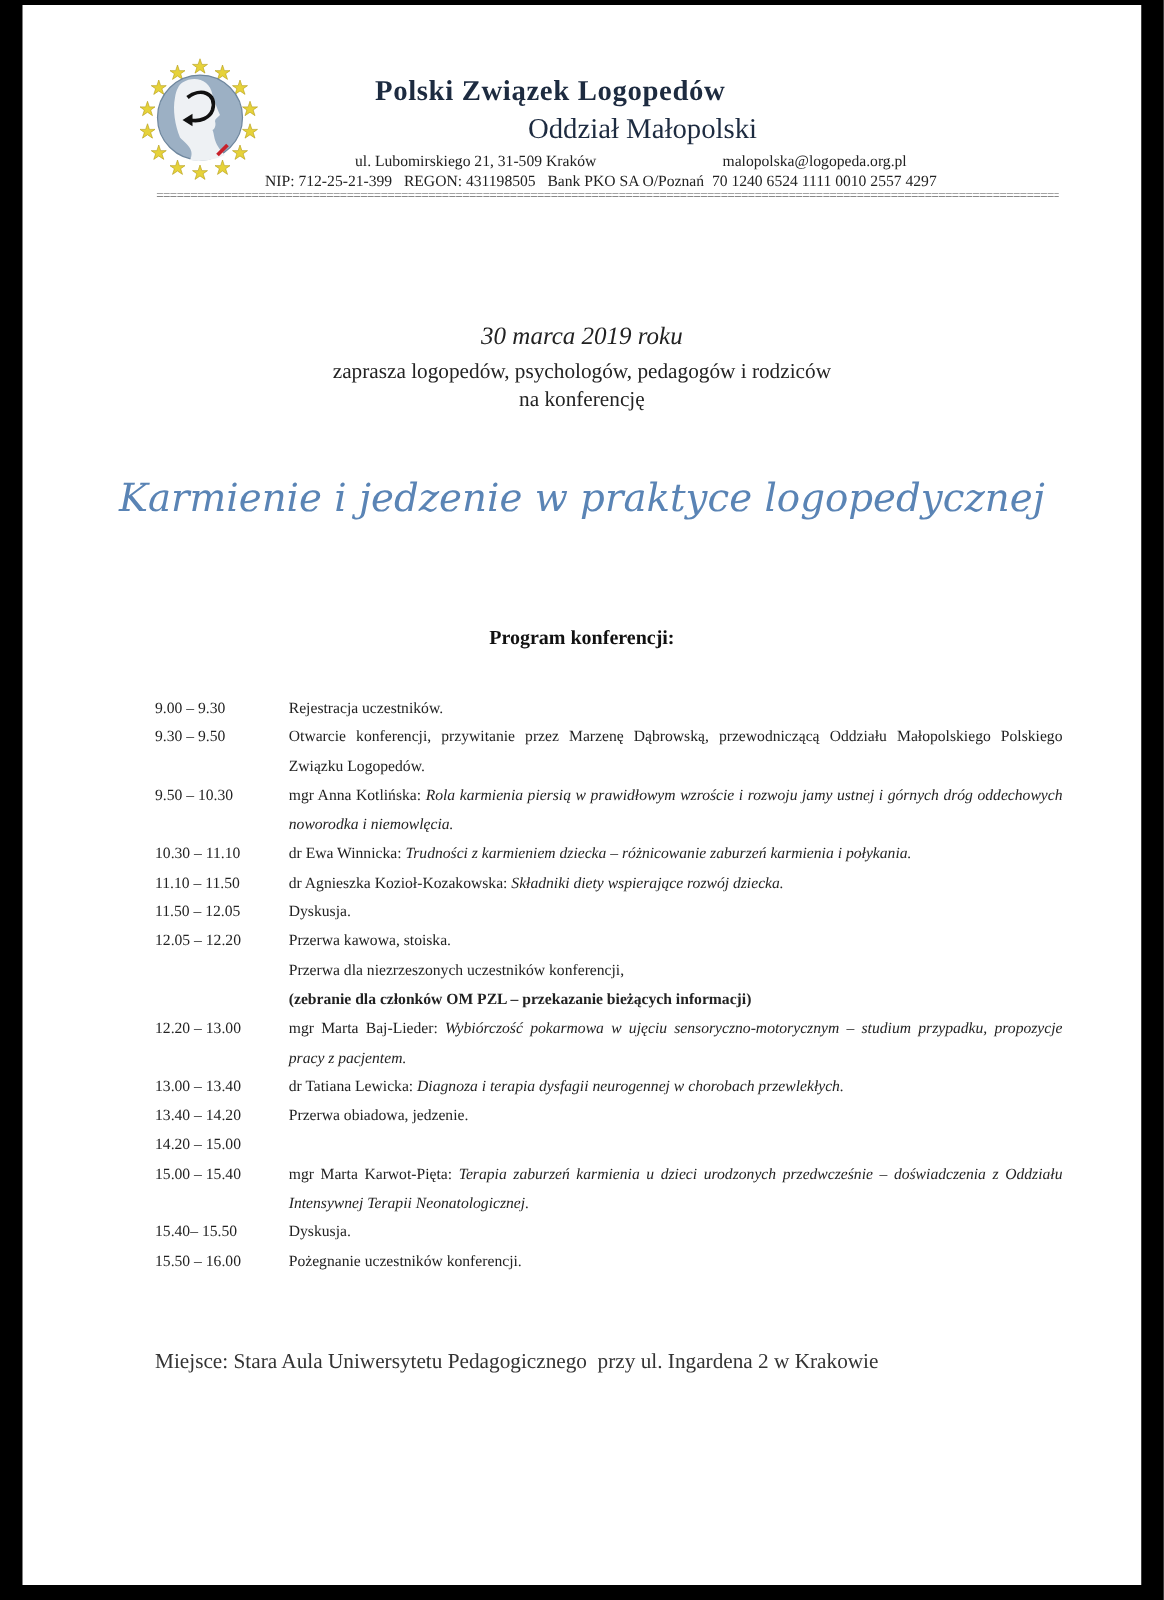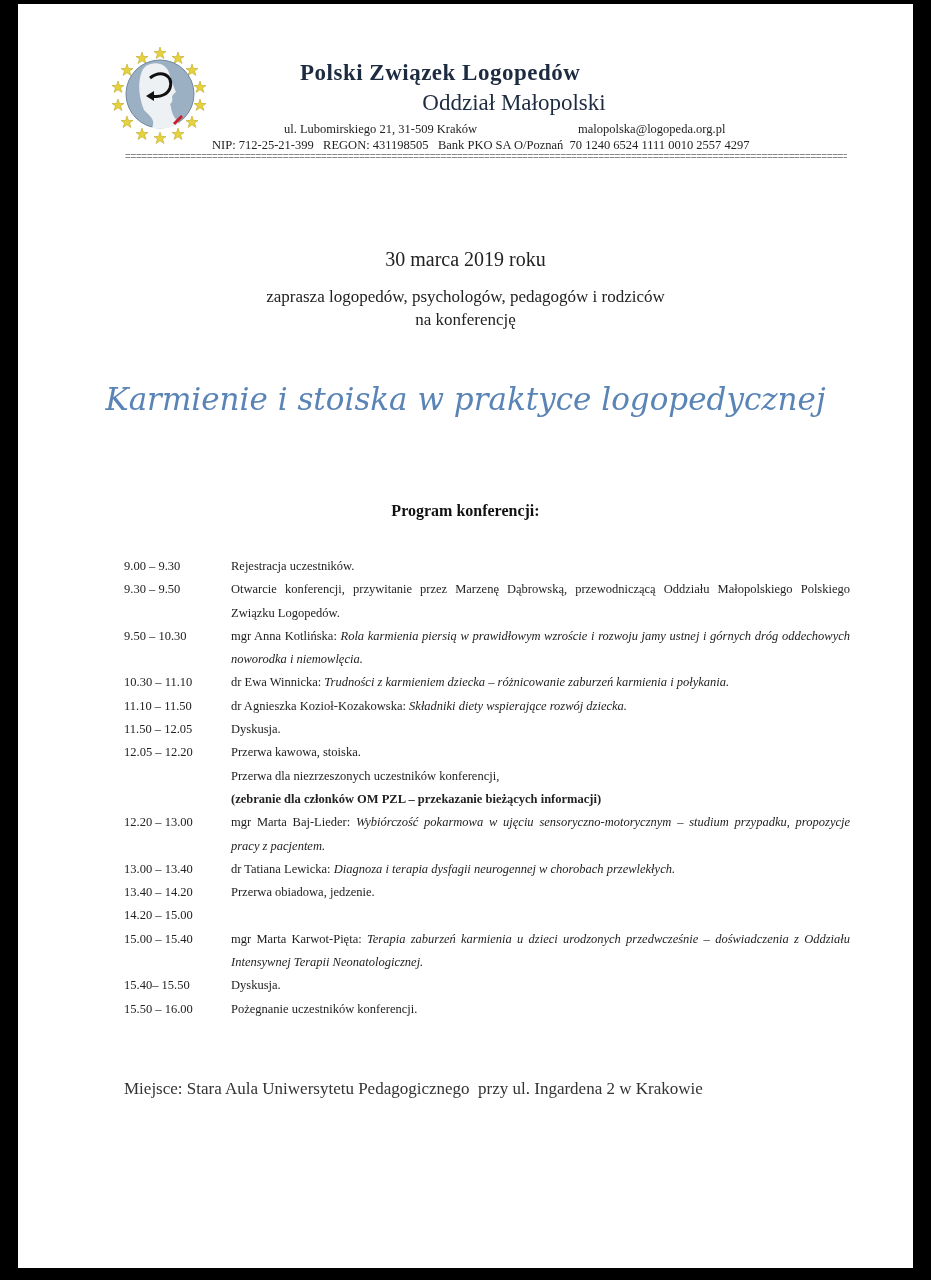--- a/index.html
+++ b/index.html
@@ -26,21 +26,21 @@
   }
   .hdr-line {
     position: absolute; font-size: 12.5px; color: #222; white-space: pre;
   }
   .hdr-sep {
     position: absolute; left: 125px; top: 153px; width: 722px; height: 8px;
     overflow: hidden; color: #888; font-size: 10px; line-height: 8px;
     letter-spacing: -0.4px; white-space: nowrap; font-family: "Liberation Sans", sans-serif;
   }
   .center { position: absolute; left: 18px; width: 895px; text-align: center; }
-  .date { top: 248px; font-size: 20px; }
+  .date { top: 258px; font-size: 20px; font-style: italic; }
   .invite { top: 287px; font-size: 17px; }
   .invite2 { top: 310px; font-size: 17px; }
   .conf-title {
     top: 381px; font-size: 34px; font-style: italic; color: #5a84b5;
     font-family: "DejaVu Serif", "Liberation Serif", serif; font-size: 31px;
   }
   .prog-head { top: 502px; font-size: 16px; font-weight: bold; color: #111; }
   .program {
     position: absolute; left: 124px; top: 555px; width: 726px;
     font-size: 12.5px; line-height: 23.3px; color: #222;
@@ -91,21 +91,21 @@
 <div class="hdr-sub">Oddział Małopolski</div>
 <div class="hdr-line" style="left:284px; top:122px;">ul. Lubomirskiego 21, 31-509 Kraków</div>
 <div class="hdr-line" style="left:578px; top:122px;">malopolska@logopeda.org.pl</div>
 <div class="hdr-line" style="left:212px; top:138px;">NIP: 712-25-21-399   REGON: 431198505   Bank PKO SA O/Poznań  70 1240 6524 1111 0010 2557 4297</div>
 <div class="hdr-sep">============================================================================================================================================</div>
 
 <div class="center date">30 marca 2019 roku</div>
 <div class="center invite">zaprasza logopedów, psychologów, pedagogów i rodziców</div>
 <div class="center invite2">na konferencję</div>
 
-<div class="center conf-title">Karmienie i stoiska w praktyce logopedycznej</div>
+<div class="center conf-title">Karmienie i jedzenie w praktyce logopedycznej</div>
 
 <div class="center prog-head">Program konferencji:</div>
 
 <div class="program">
   <div class="row">
     <div class="time">9.00 – 9.30</div>
     <div class="desc last-left"><span>Rejestracja uczestników.</span></div>
   </div>
   <div class="row">
     <div class="time">9.30 – 9.50</div>

